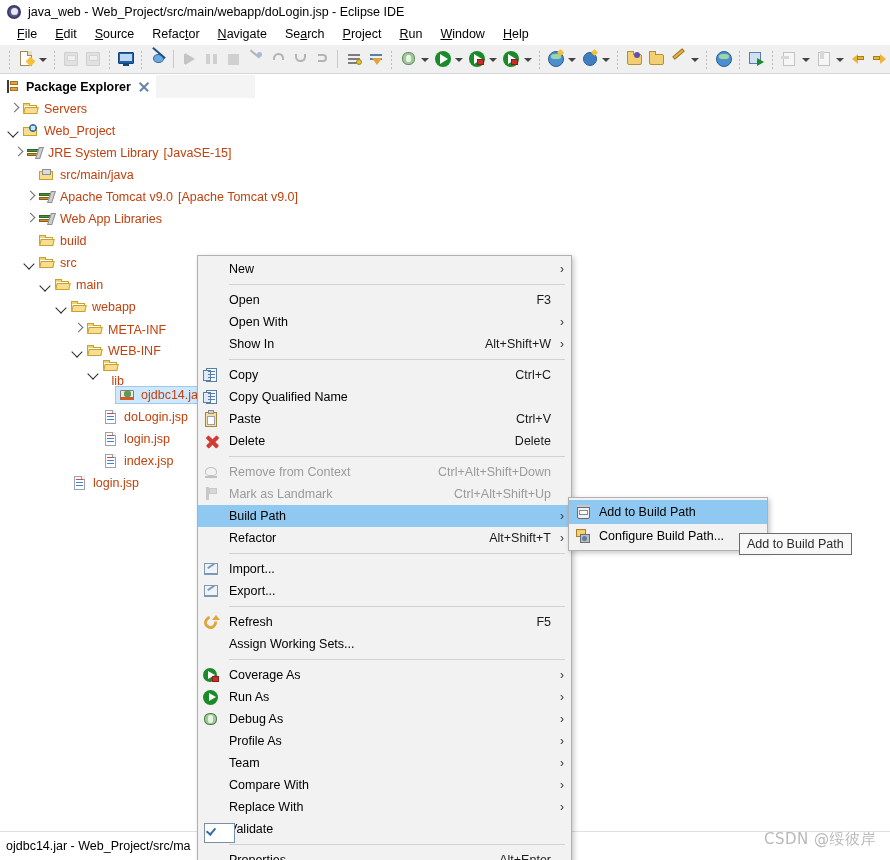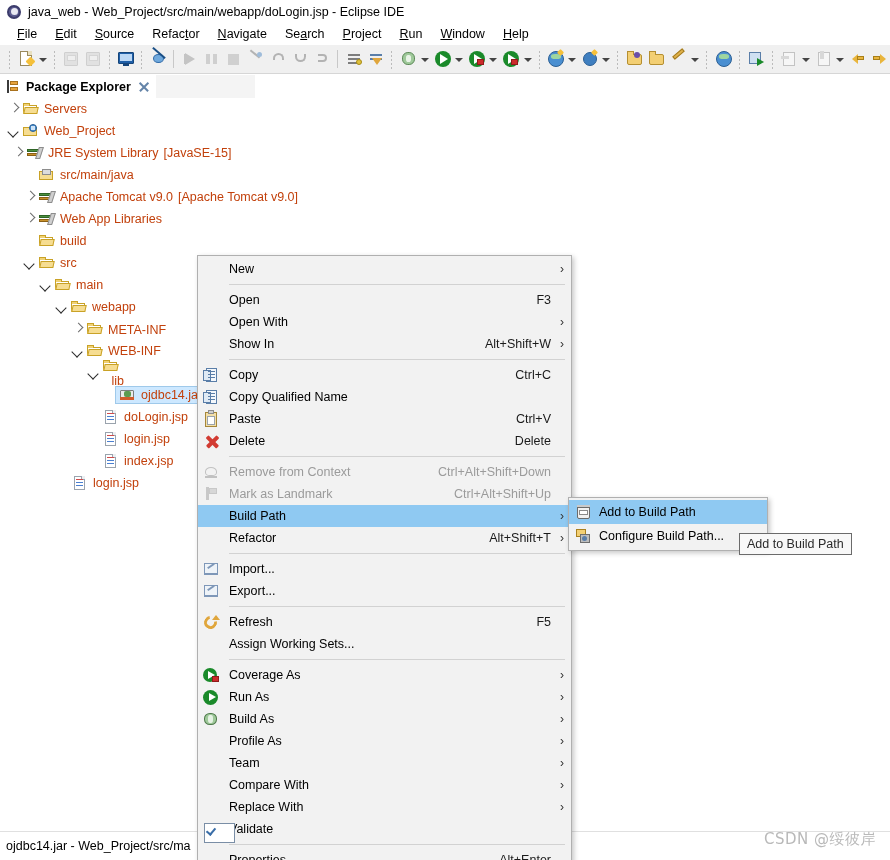--- a/index.html
+++ b/index.html
@@ -835,21 +835,21 @@
           <span class="b"></span>
         </span>
         <span class="clabel">Run As</span>
         <span class="carrow">›</span>
       </div>
       <div class="cmi">
         <span class="ci ci-debug">
           <span class="a"></span>
           <span class="b"></span>
         </span>
-        <span class="clabel">Build As</span>
+        <span class="clabel">Debug As</span>
         <span class="carrow">›</span>
       </div>
       <div class="cmi">
         <span class="ci "></span>
         <span class="clabel">Profile As</span>
         <span class="carrow">›</span>
       </div>
       <div class="cmi">
         <span class="ci "></span>
         <span class="clabel">Team</span>

